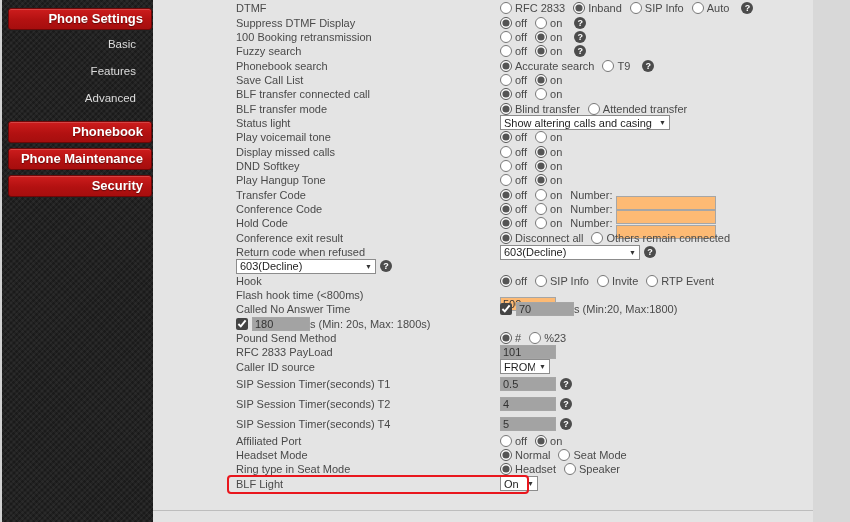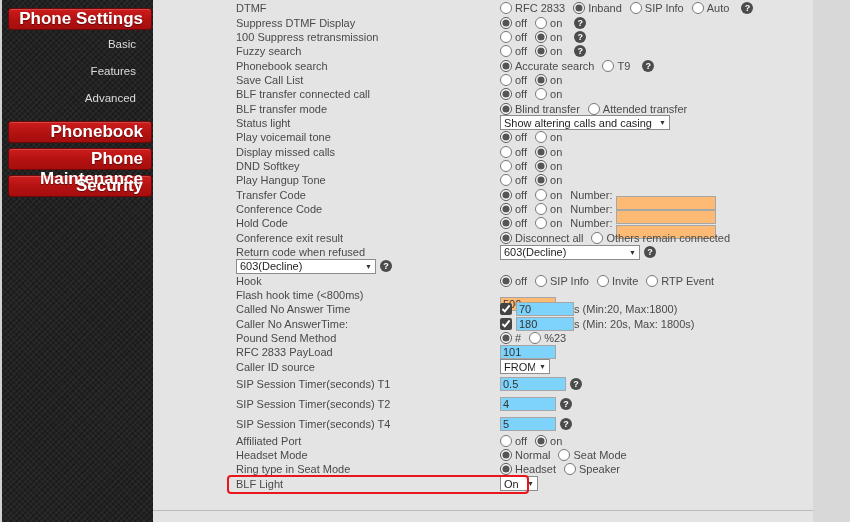--- a/index.html
+++ b/index.html
@@ -18,21 +18,21 @@
     position:absolute; left:2px; top:0; width:151px; height:522px;
     background-color:#232323;
     background-image:
       repeating-linear-gradient(45deg, rgba(255,255,255,.03) 0 2px, transparent 2px 4px),
       repeating-linear-gradient(-45deg, rgba(0,0,0,.25) 0 2px, transparent 2px 4px);
   }
   .sb-btn {
     margin:0 1px 0 6px; height:22px; line-height:20px;
     background:linear-gradient(#cd1d1d,#b31111 55%,#a60e0e);
     border:1px solid #6e0707; border-radius:3px;
-    color:#fff; font-weight:bold; font-size:17px;
+    color:#fff; font-weight:bold; font-size:13px;
     text-align:right; padding-right:8px;
     text-shadow:0 1px 1px rgba(0,0,0,.45);
     box-shadow:inset 0 1px 0 rgba(255,255,255,.18);
     cursor:pointer;
   }
   .sb-btn.first { margin-top:8px; }
   .sb-btn.spaced { margin-top:5px; }
   .sb-btn.group { margin-top:16px; }
   .sb-link {
     height:14px; line-height:14px; margin:13px 17px 0 0;
@@ -64,21 +64,21 @@
 
   .sel {
     display:inline-flex; align-items:center; height:15px;
     border:1px solid #8c8c8c; background:#fff; color:#1e1e1e;
     padding:0 3px 0 3px; cursor:pointer;
   }
   .sel .txt { overflow:hidden; }
   .sel .arr { font-size:7px; color:#333; margin-left:auto; padding-left:4px; }
 
   input.txtbox {
-    height:14px; border:1px solid #a6a6a6; background:#7dd3fc;
+    height:14px; border:1px solid #a6a6a6; background:#a3a3a3;
     font:inherit; color:#333; padding:0 2px;
   }
   input.txtbox.beige { background:#fdba74;margin-top:17px; }
   input[type=checkbox] { width:12px; height:12px; margin:0 4px 0 0; accent-color:#444; cursor:pointer; }
 
   .sub { margin-right:4px; }
 
   .hl {
     position:absolute; left:-9px; top:-2px; width:302px; height:19px;
     border:2px solid #e9161d; border-radius:4px;
@@ -132,21 +132,21 @@
             <span>off</span>
           </label>
           <label class="opt">
             <input type="radio" name="g1" style="">
             <span>on</span>
           </label>
           <span class="help">?</span>
         </span>
       </div>
       <div class="row">
-        <span class="lbl">100 Suppress retransmission</span>
+        <span class="lbl">100 Booking retransmission</span>
         <span class="ctl">
           <label class="opt">
             <input type="radio" name="g2" style="">
             <span>off</span>
           </label>
           <label class="opt">
             <input type="radio" name="g2" checked="" style="">
             <span>on</span>
           </label>
           <span class="help">?</span>
@@ -386,21 +386,20 @@
       </div>
       <div class="row">
         <span class="lbl">Called No Answer Time</span>
         <span class="ctl">
           <input type="checkbox" checked="" style="">
           <input type="text" class="txtbox" value="70" style="width: 58px;">
           <span class="sub">s (Min:20, Max:1800)</span>
         </span>
       </div>
       <div class="row">
-        <span class="lbl">Caller No AnswerTime:</span>
         <span class="ctl">
           <input type="checkbox" checked="" style="">
           <input type="text" class="txtbox" value="180" style="width: 58px;">
           <span class="sub">s (Min: 20s, Max: 1800s)</span>
         </span>
       </div>
       <div class="row">
         <span class="lbl">Pound Send Method</span>
         <span class="ctl">
           <label class="opt">
@@ -424,21 +423,21 @@
         <span class="ctl">
           <span class="sel" style="width: 50px;">
             <span class="txt">FROM</span>
             <span class="arr">▼</span>
           </span>
         </span>
       </div>
       <div class="row tall">
         <span class="lbl">SIP Session Timer(seconds) T1</span>
         <span class="ctl">
-          <input type="text" class="txtbox" value="0.5" style="width: 66px;">
+          <input type="text" class="txtbox" value="0.5" style="width: 56px;">
           <span class="help">?</span>
         </span>
       </div>
       <div class="row tall">
         <span class="lbl">SIP Session Timer(seconds) T2</span>
         <span class="ctl">
           <input type="text" class="txtbox" value="4" style="width: 56px;">
           <span class="help">?</span>
         </span>
       </div>

